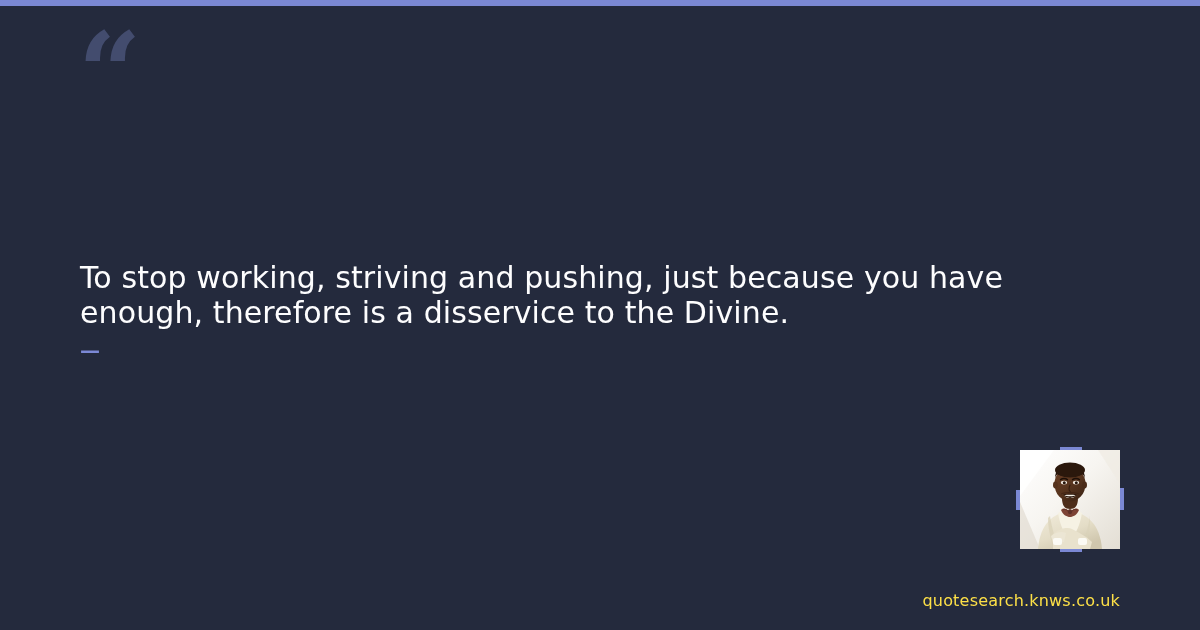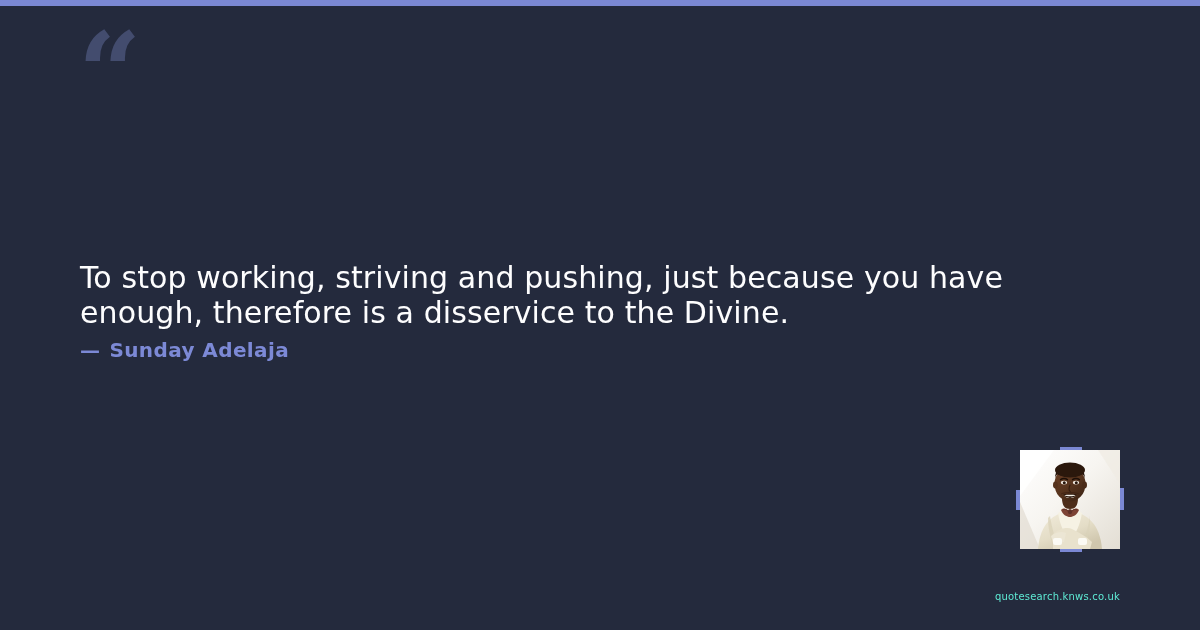--- a/index.html
+++ b/index.html
@@ -121,40 +121,39 @@
     width: 100px;
     height: 99px;
     display: block;
     overflow: hidden;
   }
 
   #footer-url {
     position: absolute;
     right: 80px;
     top: 591px;
-    color: #5eead4;
-    font-size: 10px;
+    color: #fde047;
+    font-size: 16px;
     letter-spacing: 0.2px;
     text-align: right;
   }
 </style>
 </head>
 <body>
 
 <div id="quote-card">
 
   <div id="accent-bar"></div>
 
   <div id="quote-mark">“</div>
 
   <div id="quote-text">To stop working, striving and pushing, just because you have enough, therefore is a disservice to the Divine.</div>
 
   <div id="attribution">
     <span class="dash">—</span>
-    <span>Sunday Adelaja</span>
   </div>
 
   <div id="author-photo-frame">
     <div class="photo-accent top"></div>
     <div class="photo-accent bottom"></div>
     <div class="photo-accent left"></div>
     <div class="photo-accent right"></div>
 
     <svg id="author-photo" viewBox="0 0 100 99" role="img">
       <defs>

